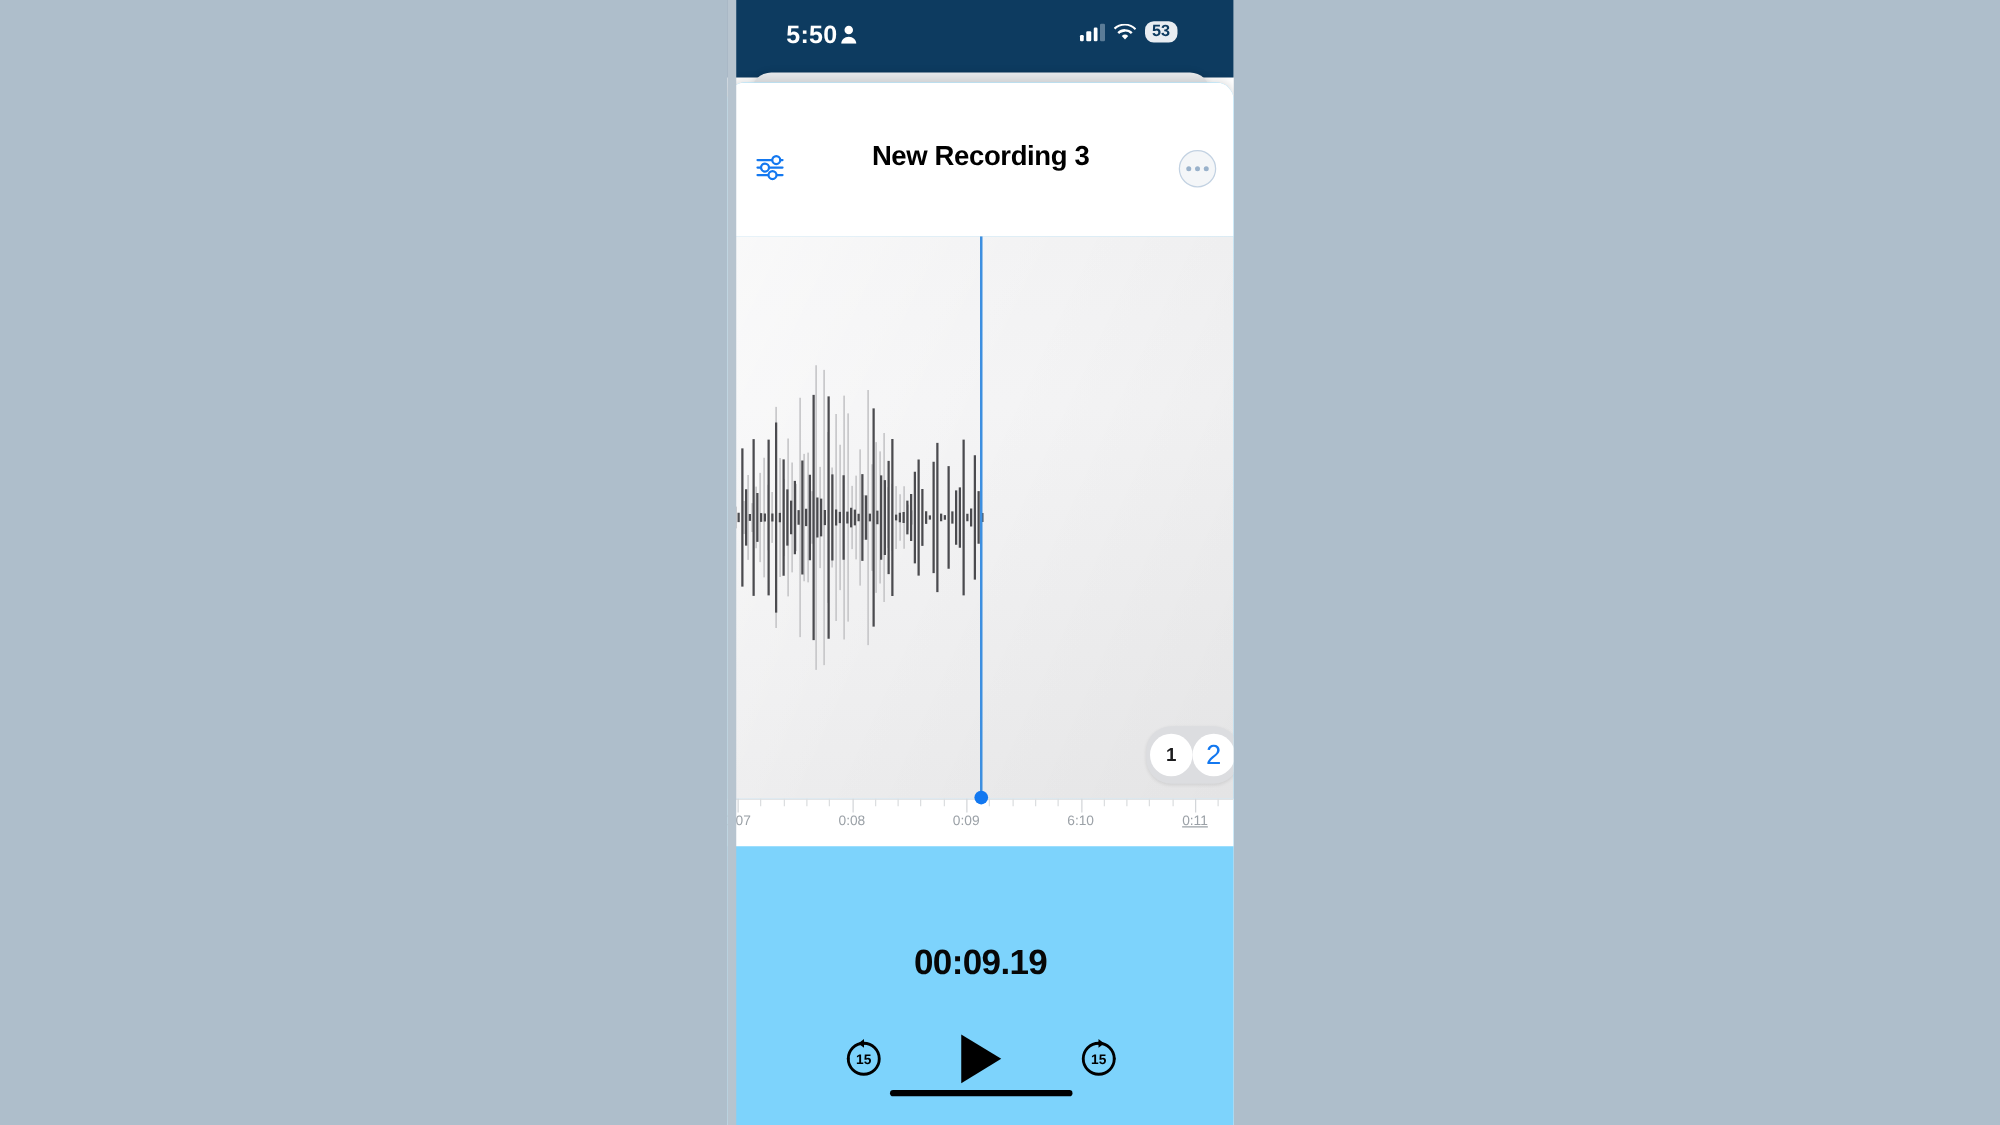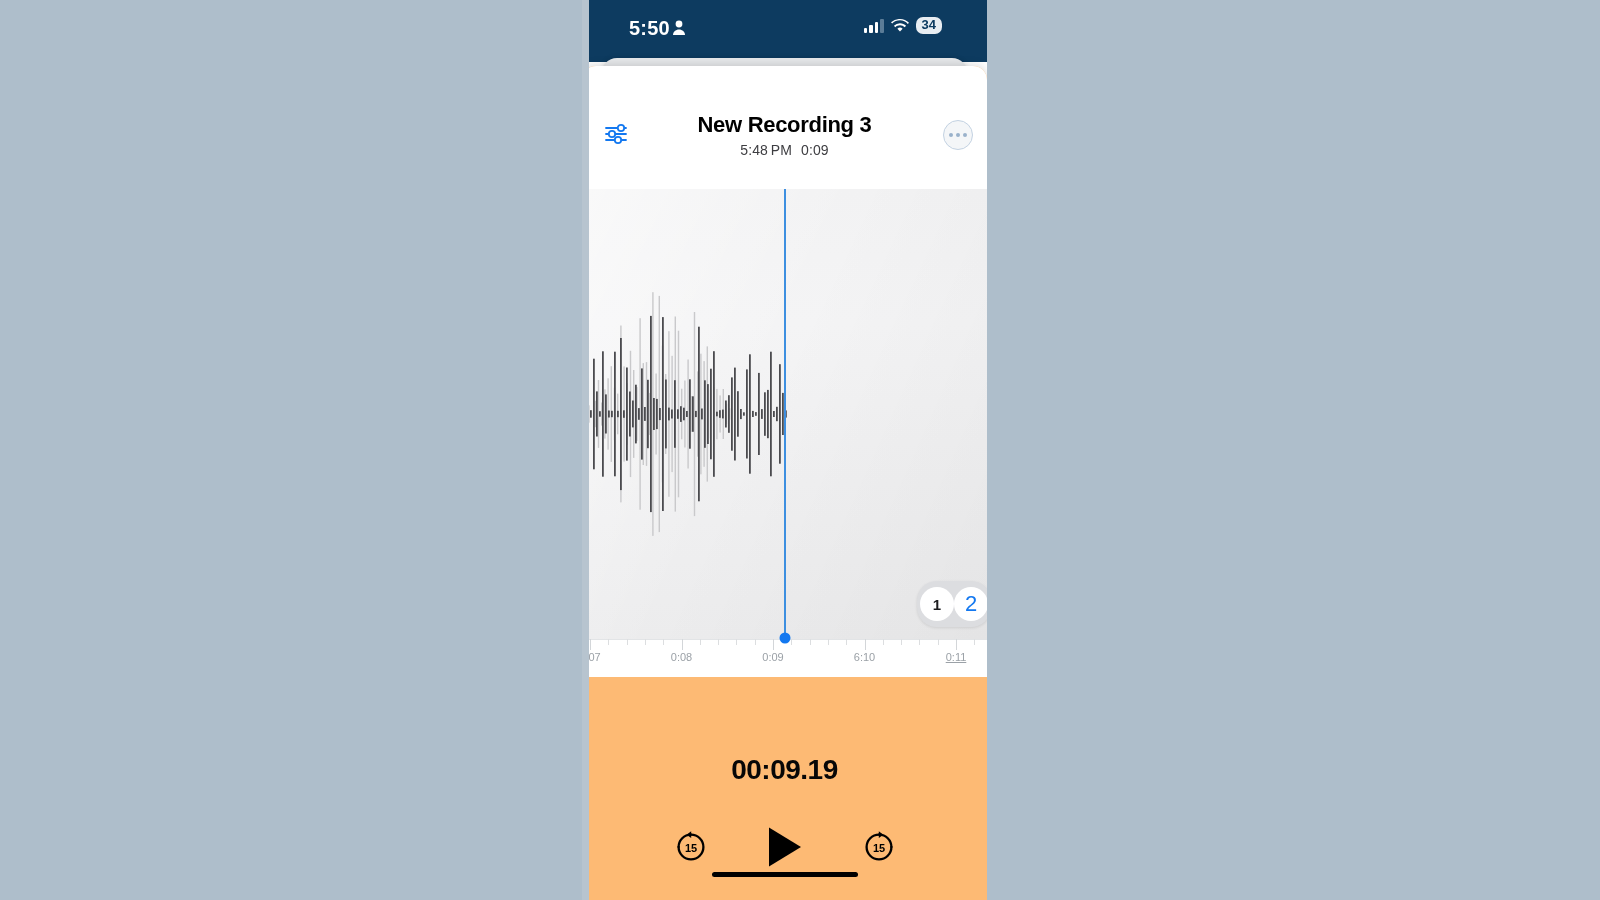--- a/index.html
+++ b/index.html
@@ -90,21 +90,21 @@
     width: 367px; height: 120px;
     background: #e6e8ea;
     border-radius: 16px 16px 0 0;
     z-index: 8;
     box-shadow: 0 -1px 5px rgba(0,0,0,.10);
   }
   #card-front {
     position: absolute;
     left: 0; top: 66px;
     width: 405px; height: 834px;
-    background: #fdba74;
+    background: #7dd3fc;
     border-radius: 14px 14px 0 0;
     z-index: 10;
     overflow: hidden;
     box-shadow: 0 -2px 8px rgba(0,0,0,.13);
   }
   #grabber {
     position: absolute;
     left: 50%; top: 7px;
     transform: translateX(-50%);
     width: 36px; height: 5px;
@@ -299,21 +299,21 @@
             <i></i>
             <i></i>
             <i></i>
             <i></i>
           </span>
         <svg width="18" height="14" viewBox="0 0 18 14">
           <path d="M9 12.6 6.4 9.7a3.9 3.9 0 0 1 5.2 0z" fill="#fff"></path>
           <path d="M9 6.3c-1.8 0-3.5.7-4.7 1.9L2.9 6.8A8.6 8.6 0 0 1 9 4.3c2.4 0 4.5.9 6.1 2.5l-1.4 1.4A6.6 6.6 0 0 0 9 6.3z" fill="#fff"></path>
           <path d="M9 1.3c-3 0-5.8 1.2-7.8 3.2L0 3.2A12.8 12.8 0 0 1 9 0c3.5 0 6.7 1.4 9 3.7l-1.2 1.2A11 11 0 0 0 9 1.3z" fill="#fff"></path>
         </svg>
-        <span id="sb-batt">34</span>
+        <span id="sb-batt">53</span>
       </div>
     </div>
 
     <div id="card-back"></div>
 
     <div id="card-front">
 
       <div id="grabber"></div>
 
       <div id="navbar">
@@ -325,23 +325,20 @@
               <line x1="2" y1="11" x2="22" y2="11"></line>
               <line x1="2" y1="17" x2="22" y2="17"></line>
             </g>
             <circle cx="17" cy="5" r="3.2" fill="#fff" stroke="#1378f0" stroke-width="1.8"></circle>
             <circle cx="8" cy="11" r="3.2" fill="#fff" stroke="#1378f0" stroke-width="1.8"></circle>
             <circle cx="14" cy="17" r="3.2" fill="#fff" stroke="#1378f0" stroke-width="1.8"></circle>
           </svg>
         </div>
 
         <div id="rec-title">New Recording 3</div>
-        <div id="rec-sub">
-          <span>5:48 PM</span><span class="gap"></span><span>0:09</span>
-        </div>
 
         <div id="more-btn">
           <b></b>
             <b></b>
             <b></b>
         </div>
       </div>
 
       <div id="editor">
         <div id="editor-sheen"></div>

